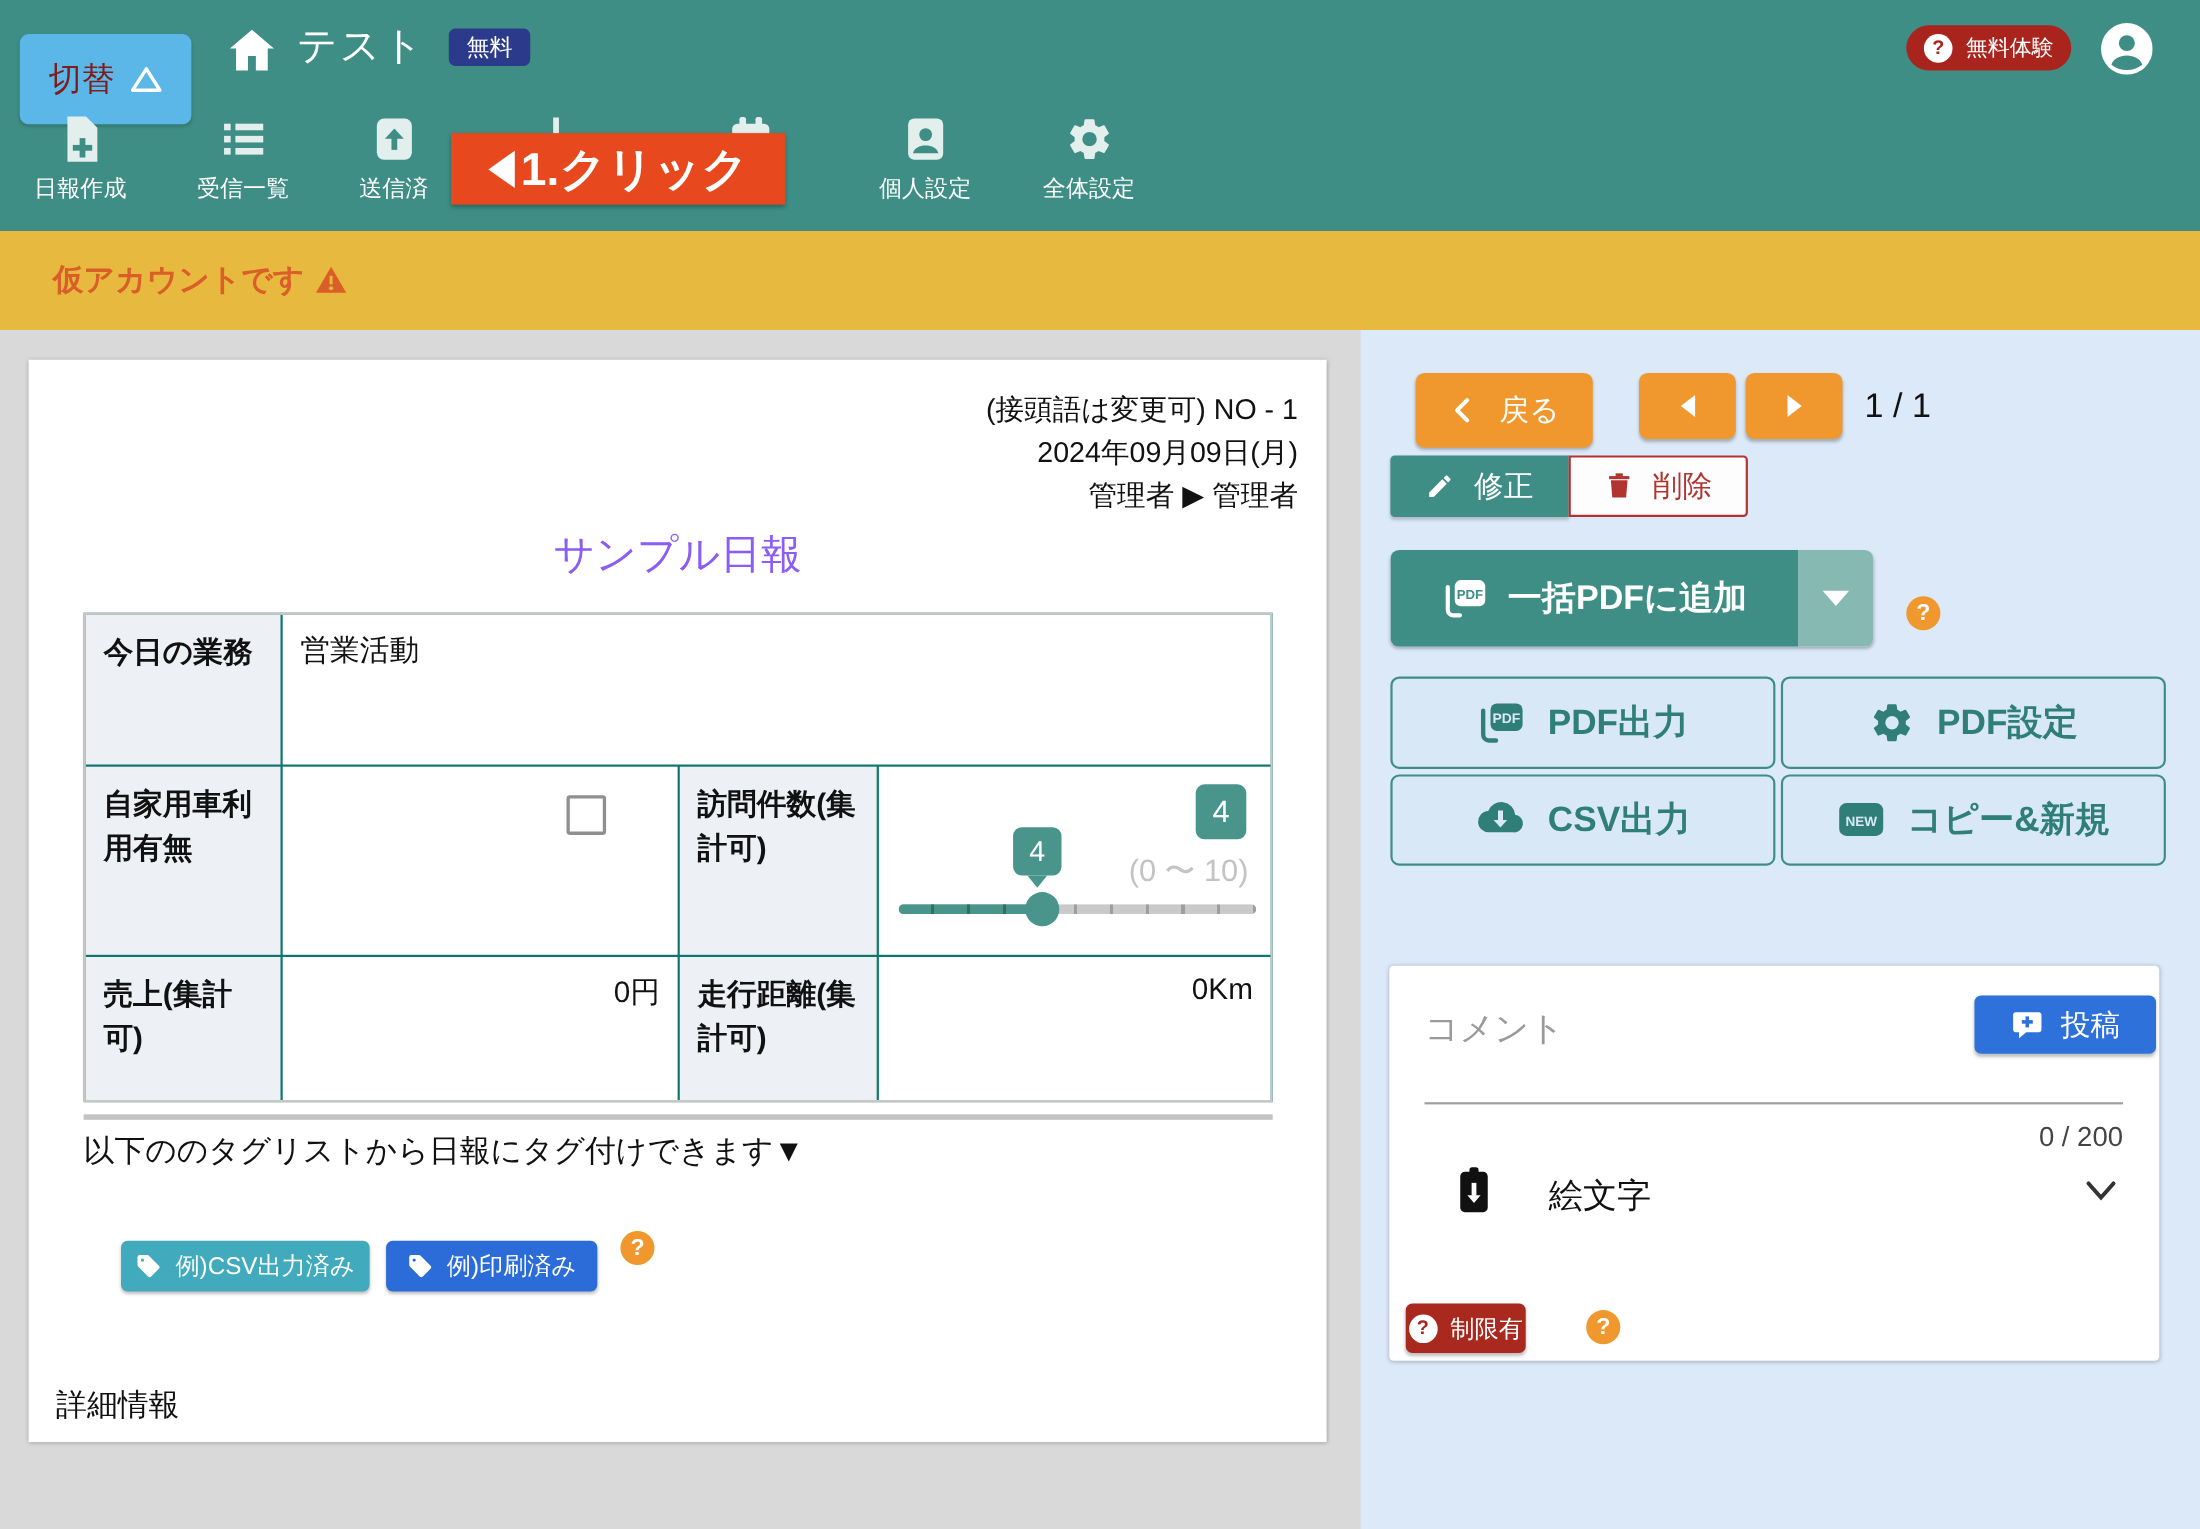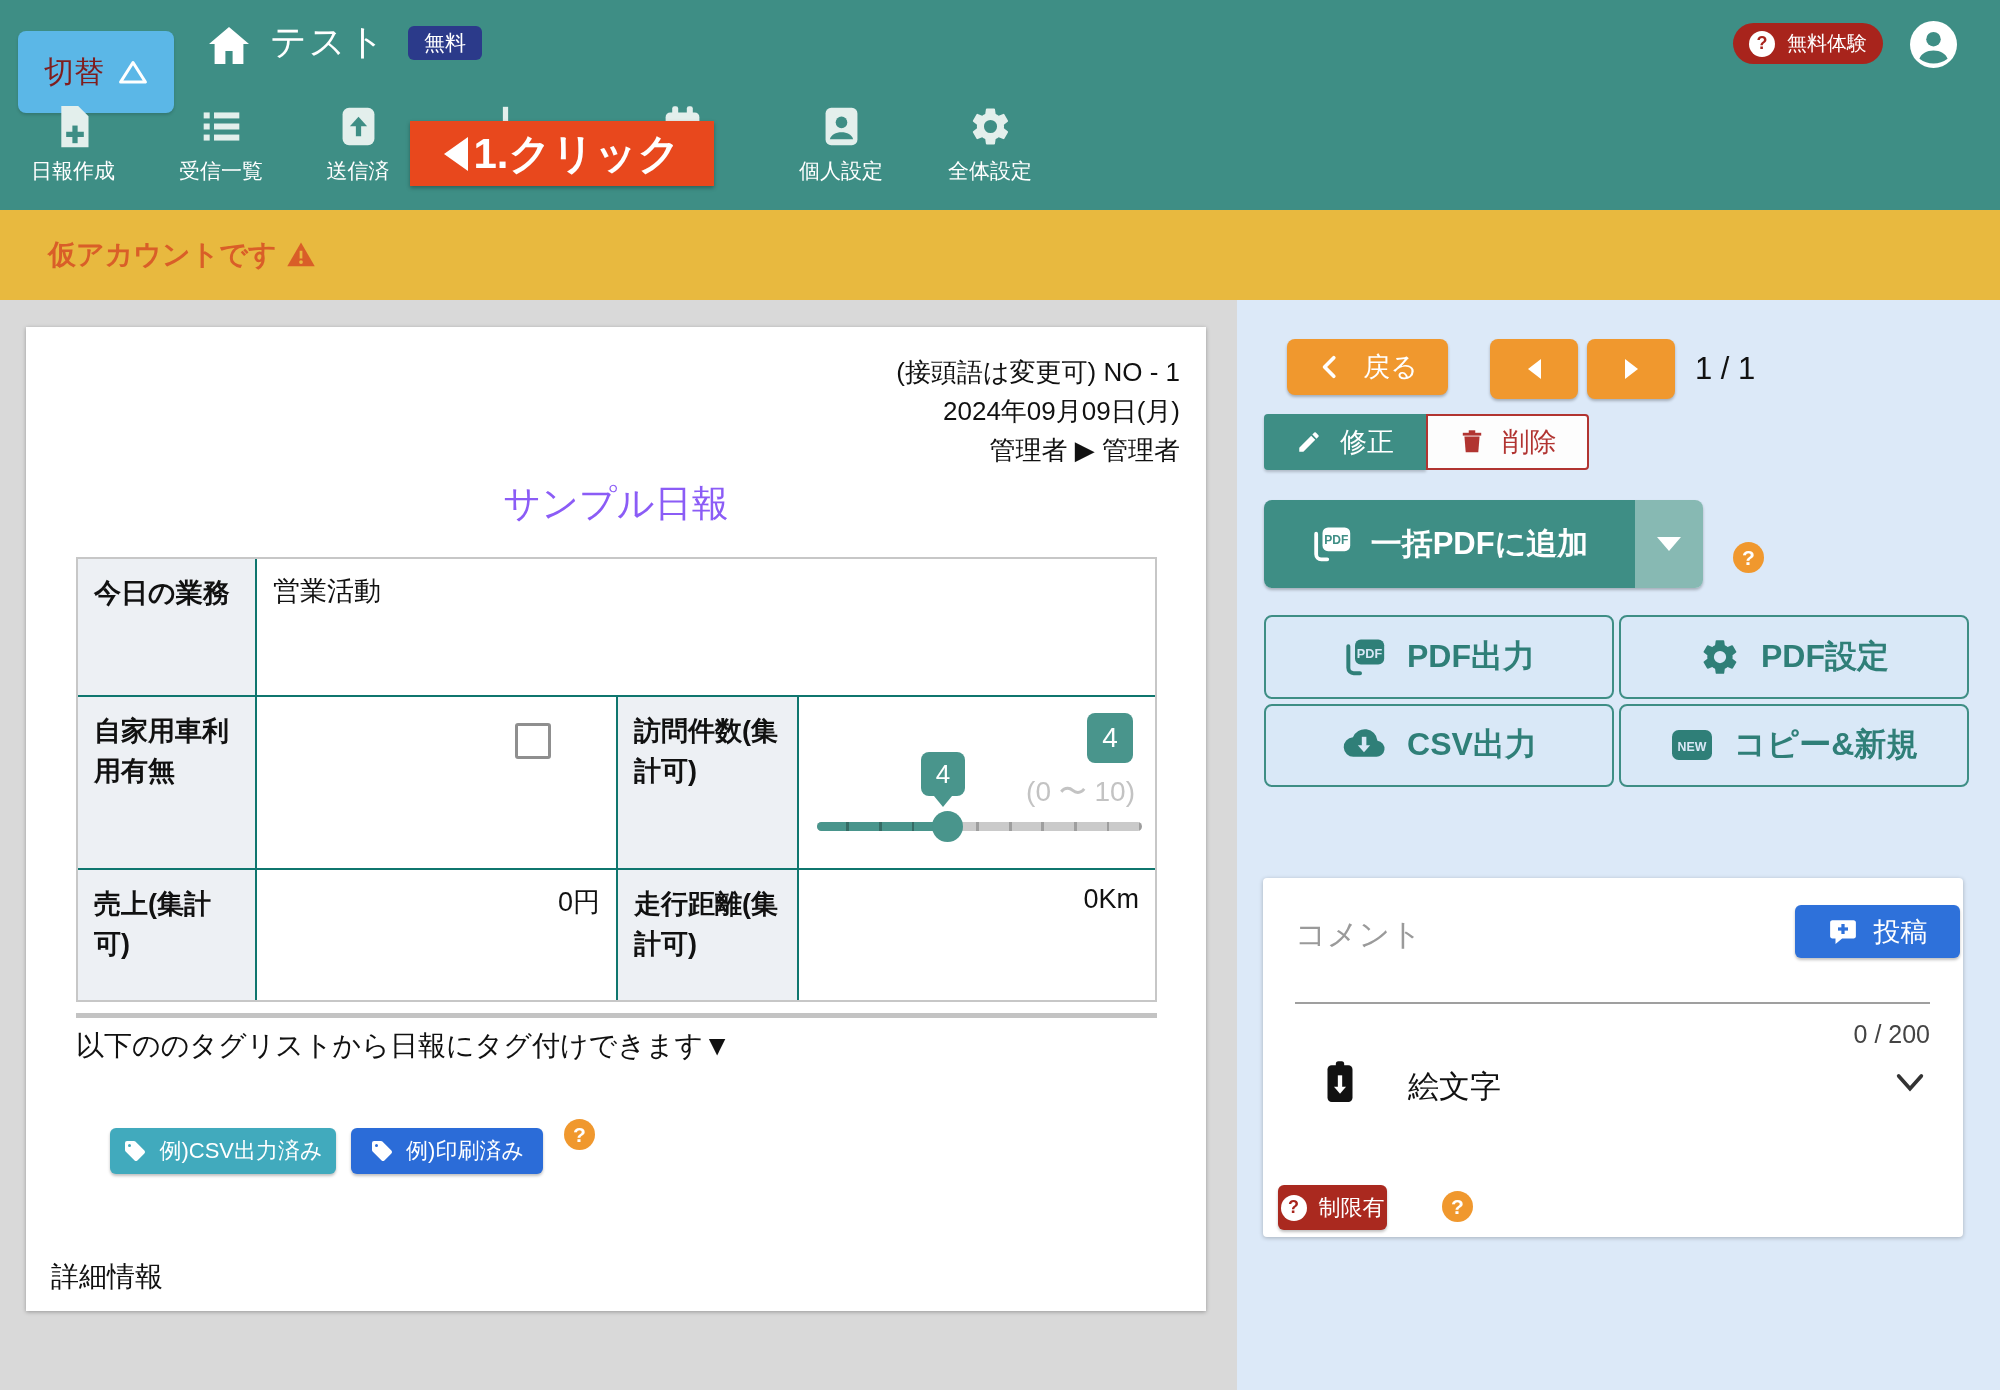--- a/index.html
+++ b/index.html
@@ -73,21 +73,21 @@
   .qmark{border-radius:50%;background:#f0982e;color:#fff;display:flex;align-items:center;justify-content:center;
     font-weight:bold;cursor:pointer;}
   .qmark::after{content:"?";}
   #tag-help{left:538px;top:792px;width:31px;height:31px;font-size:21px;}
   #details-label{left:25px;top:931px;font-size:28px;color:#111;}
 
   
   #side-panel{left:1237px;top:300px;width:763px;height:1090px;background:#dce9f8;}
   .orange-btn{background:#f0982e;border-radius:8px;color:#fff;box-shadow:0 2px 3px rgba(0,0,0,.25);cursor:pointer;
     display:flex;align-items:center;justify-content:center;}
-  #back-btn{left:50px;top:39px;width:161px;height:56px;font-size:27px;gap:20px;}
+  #back-btn{left:50px;top:39px;width:161px;height:68px;font-size:27px;gap:20px;}
   #prev-btn{left:253px;top:39px;width:88px;height:60px;}
   #next-btn{left:350px;top:39px;width:88px;height:60px;}
   .tri-s-left{width:0;height:0;border-top:10px solid transparent;border-bottom:10px solid transparent;border-right:13px solid #fff;}
   .tri-s-right{width:0;height:0;border-top:10px solid transparent;border-bottom:10px solid transparent;border-left:13px solid #fff;}
   #page-indicator{left:458px;top:39px;height:60px;font-size:31px;color:#111;}
   #edit-btn{left:27px;top:114px;width:162px;height:56px;background:#3e8e85;border-radius:4px 0 0 4px;color:#fff;
     font-size:27px;display:flex;align-items:center;justify-content:center;gap:18px;cursor:pointer;box-shadow:0 2px 3px rgba(0,0,0,.2);}
   #delete-btn{left:189px;top:114px;width:163px;height:56px;background:#fdfdfd;border:2px solid #b13431;border-radius:0 4px 4px 0;
     color:#b13431;font-size:27px;display:flex;align-items:center;justify-content:center;gap:18px;cursor:pointer;box-sizing:border-box;}
   #bulk-pdf{left:27px;top:200px;height:88px;display:flex;border-radius:8px;overflow:hidden;box-shadow:0 2px 3px rgba(0,0,0,.25);cursor:pointer;}

